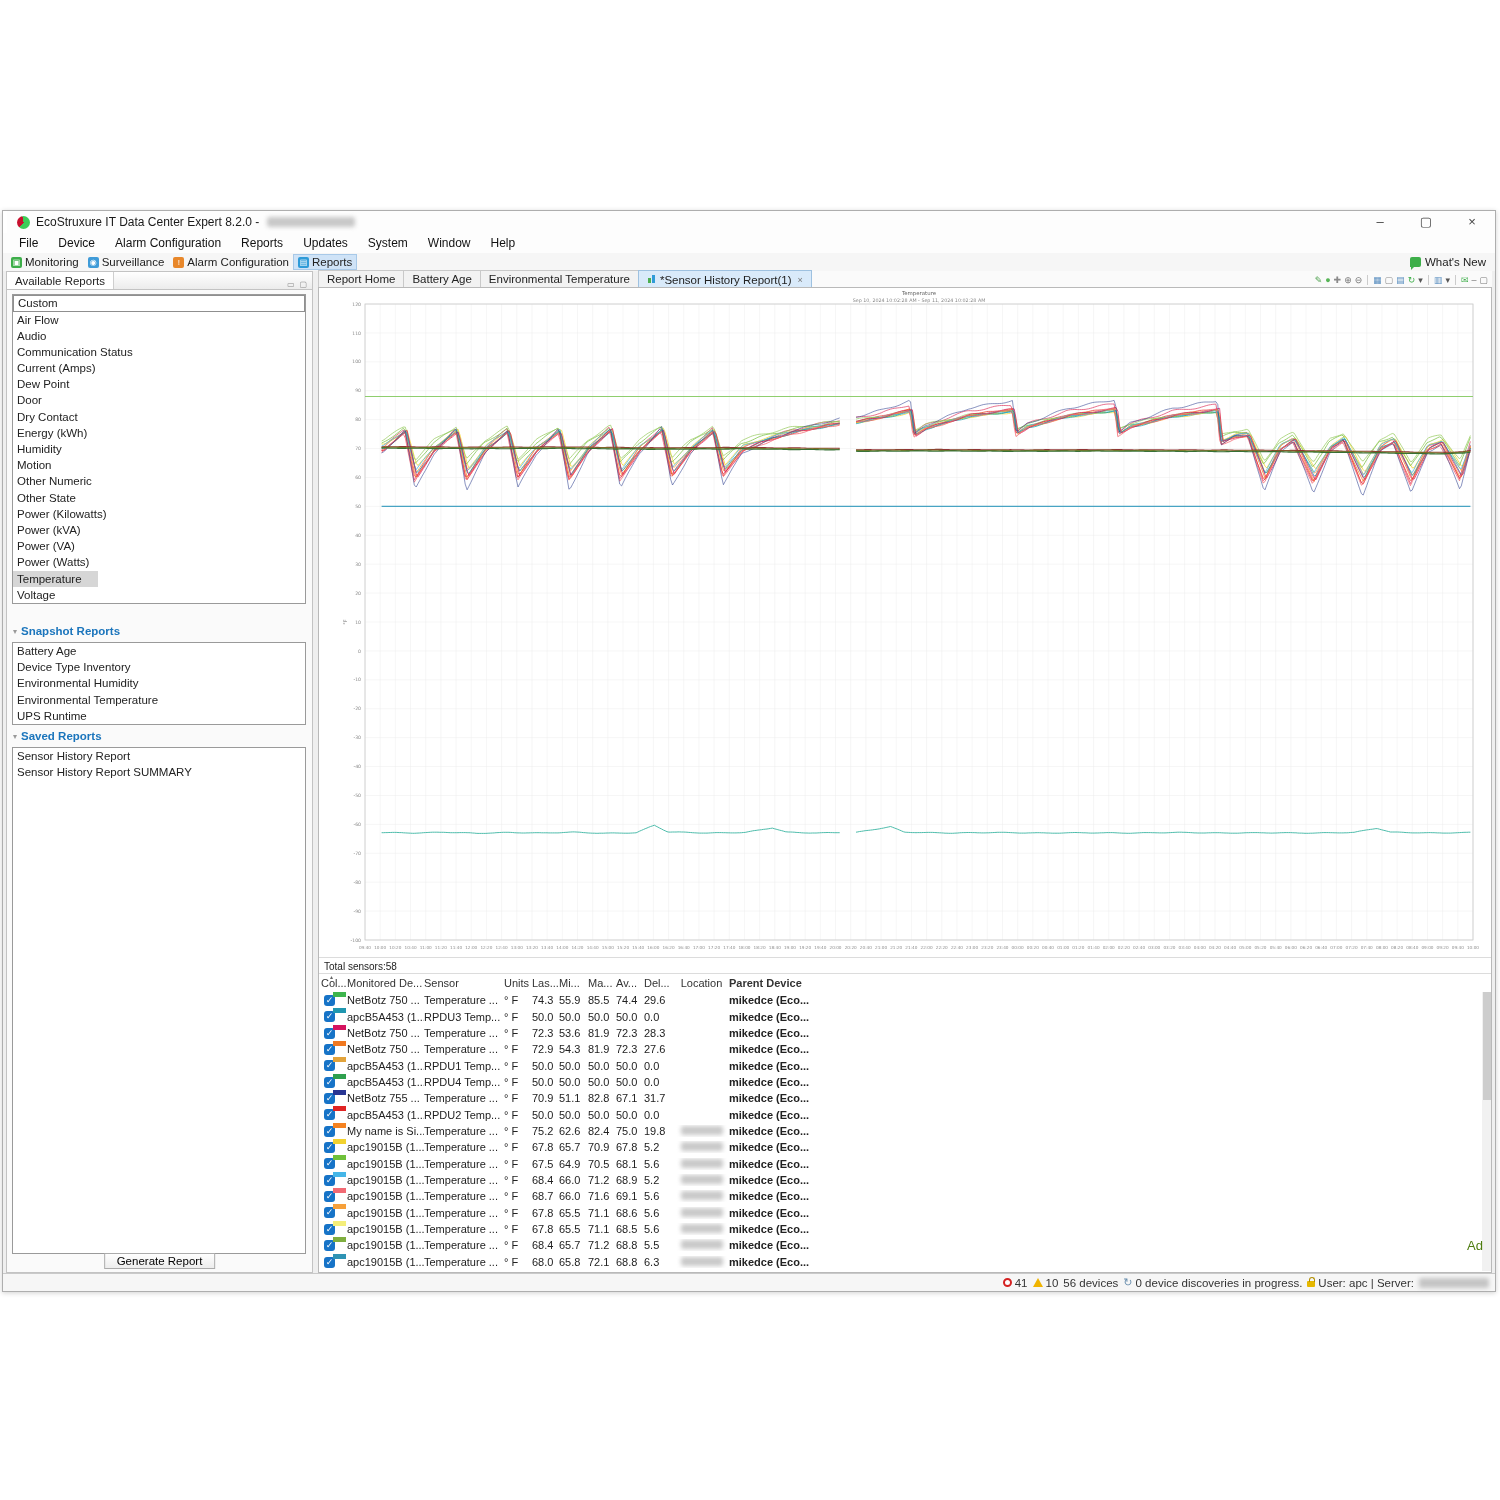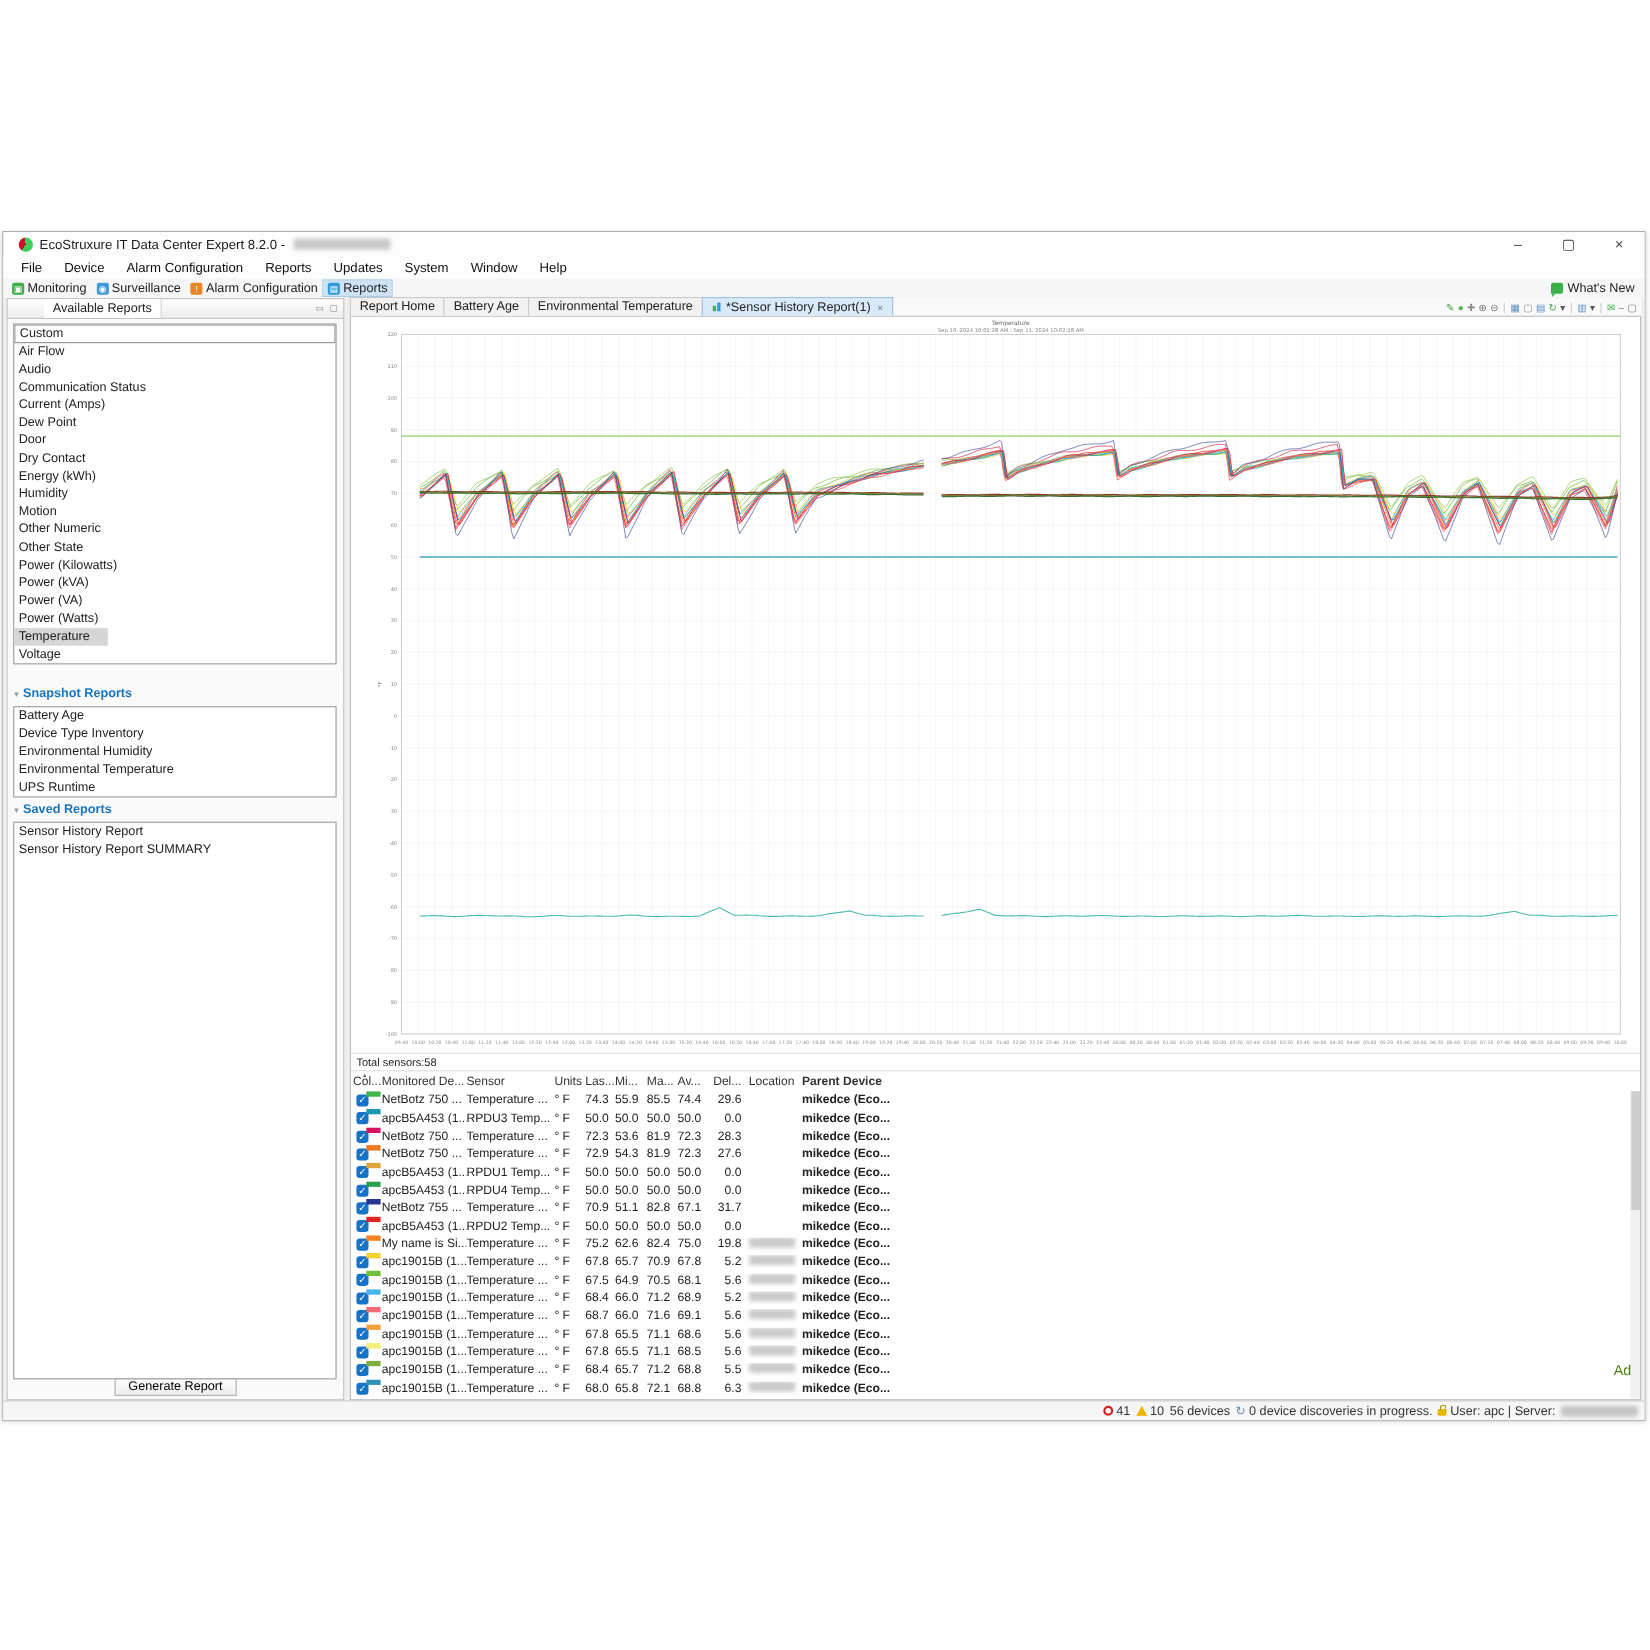--- a/index.html
+++ b/index.html
@@ -26,21 +26,21 @@
   .persp-item.active{background:#cfe3f7;outline:1px solid #a8c9e8;}
   .persp-icon{width:11px;height:11px;border-radius:2px;color:#fff;font-size:8px;line-height:11px;text-align:center;flex:0 0 11px;}
   .whatsnew{margin-left:auto;display:flex;gap:4px;align-items:center;font-size:11.5px;padding-right:5px;}
   .wn-icon{width:11px;height:10px;background:#3dae49;border-radius:2px 2px 2px 0;position:relative;}
   .wn-icon::after{content:"";position:absolute;left:1px;bottom:-3px;border-left:3px solid #3dae49;border-bottom:3px solid transparent;}
   
   .content{position:absolute;top:60px;left:0;right:0;bottom:18px;background:#efefef;}
   
   .leftpanel{position:absolute;left:3px;top:0;width:307px;bottom:0;}
   .lp-header{position:absolute;top:0;left:0;right:0;height:19px;background:linear-gradient(#ffffff,#ececec);
-             border:1px solid #c3c3c3;display:flex;align-items:center;box-sizing:border-box;padding-left:33px;}
+             border:1px solid #c3c3c3;display:flex;align-items:flex-end;box-sizing:border-box;}
   .lp-tab{font-size:11.5px;padding:0 8px;height:100%;display:flex;align-items:center;background:#fff;border-right:1px solid #cfcfcf;}
   .lp-hicons{margin-left:auto;display:flex;gap:5px;padding-right:5px;color:#8a8a8a;font-size:8px;}
   .lp-body{position:absolute;top:19px;left:0;right:0;bottom:0;background:#fafafa;border:1px solid #c3c3c3;border-top:none;box-sizing:border-box;}
   .sec-head{position:absolute;left:6px;display:flex;gap:4px;align-items:center;font-size:11.5px;font-weight:bold;color:#1b75bc;white-space:nowrap;}
   .caret{color:#999;font-size:8px;font-weight:normal;}
   .lp-list{position:absolute;left:5px;right:6px;background:#fff;border:1px solid #9a9a9a;overflow:hidden;}
   #sec0-head{top:4px}   #list0{top:4px;height:308px}
   #sec1-head{top:335px} #list1{top:352px;height:81px}
   #sec2-head{top:440px} #list2{top:457px;height:505px}
   .lp-item{height:16.2px;line-height:16.2px;font-size:11.5px;padding-left:4px;white-space:nowrap;overflow:hidden;}
@@ -65,21 +65,21 @@
   .summary{position:absolute;top:669px;left:0;right:0;height:17px;border-top:1px solid #dcdcdc;border-bottom:1px solid #dcdcdc;
            font-size:10px;line-height:17px;padding-left:5px;background:#fff;box-sizing:border-box;}
   .thead{position:absolute;top:687px;left:2px;right:16px;height:16px;display:flex;font-size:11px;color:#333;}
   .thead .hc{overflow:hidden;white-space:nowrap;padding-top:2px;position:relative;}
   .sortmark{position:absolute;font-size:6px;color:#666;top:-2px;left:9px;}
   .tbody{position:absolute;top:704px;left:2px;right:16px;height:279px;overflow:hidden;}
   .trow{display:flex;height:16.35px;align-items:center;font-size:11px;}
   .c0{width:26px;position:relative;height:100%;flex:0 0 26px;}
   .c1{width:77px;flex:0 0 77px;} .c2{width:80px;flex:0 0 80px;} .c3{width:28px;flex:0 0 28px;}
   .c4{width:27px;flex:0 0 27px;} .c5{width:29px;flex:0 0 29px;} .c6{width:28px;flex:0 0 28px;}
-  .c7{width:28px;flex:0 0 28px;} .c8{width:30px;flex:0 0 30px;text-align:right;} .c9{width:55px;flex:0 0 55px;text-align:center;}
+  .c7{width:28px;flex:0 0 28px;} .c8{width:30px;flex:0 0 30px;} .c9{width:55px;flex:0 0 55px;text-align:center;}
   .c10{flex:1;font-weight:bold;}
   .trow span, .thead span{white-space:nowrap;overflow:hidden;}
   .cbx{position:absolute;left:3px;top:3px;width:11px;height:11px;background:#1673c7;border-radius:3px;color:#fff;
        font-size:9px;line-height:11px;text-align:center;}
   .chip{position:absolute;left:12px;top:0;width:13px;height:5px;}
   .loc-blur{width:42px;height:9px;}
   .scroll{position:absolute;top:704px;left:1163px;width:10px;height:279px;background:#f1f1f1;}
   .thumb{position:absolute;top:0;left:1px;width:8px;height:108px;background:#cdcdcd;}
   .ad-frag{position:absolute;top:950px;left:1148px;font-size:13px;color:#4d7c0f;}
   

